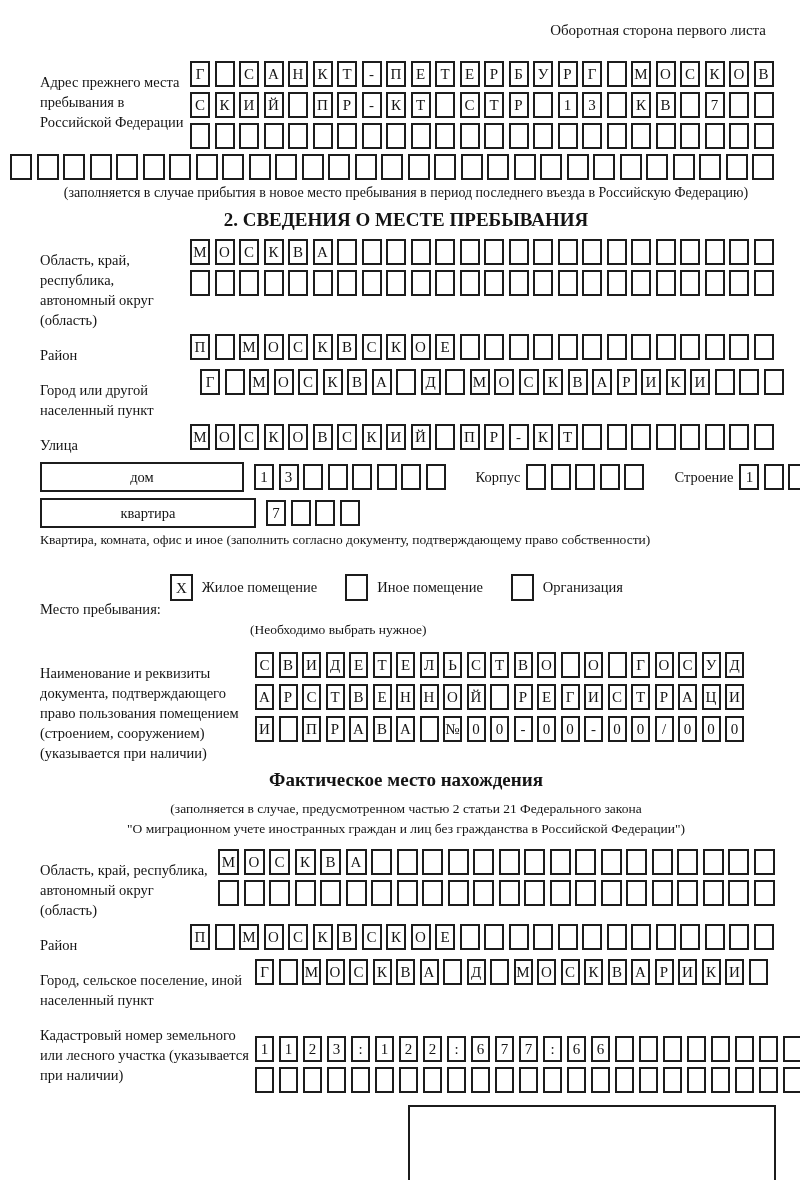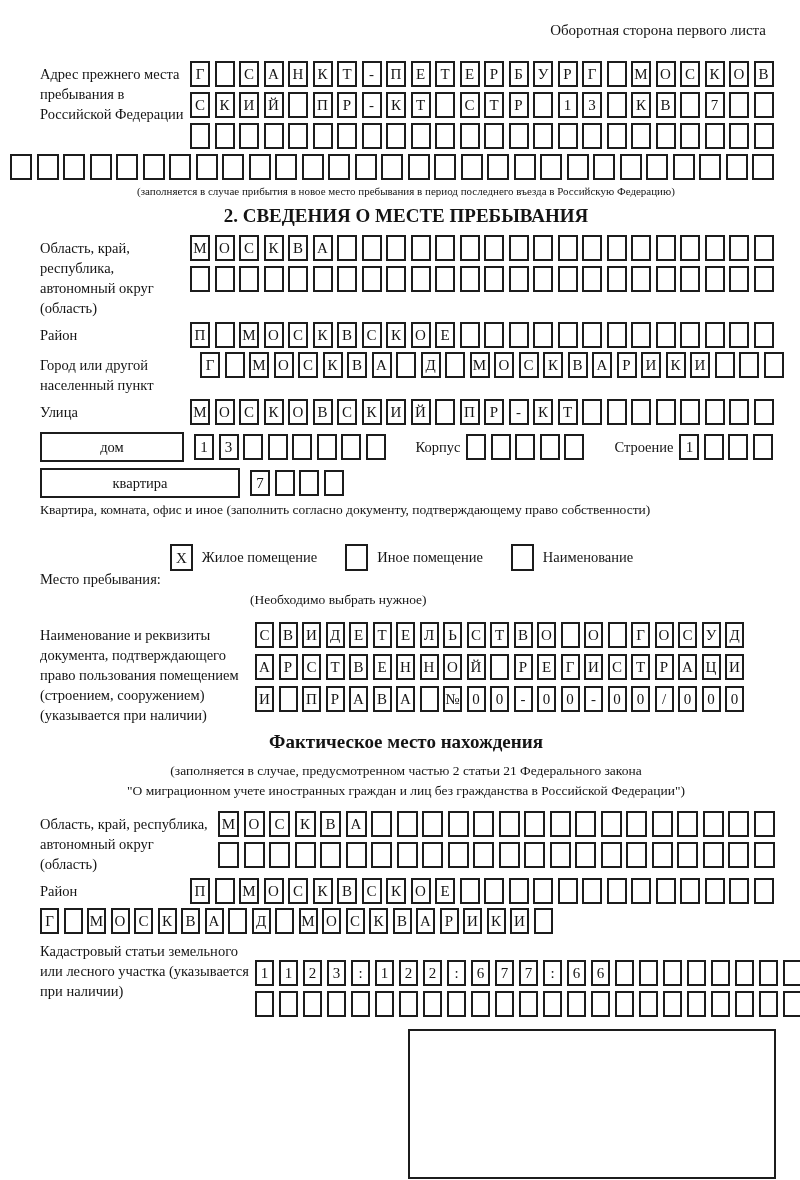--- a/index.html
+++ b/index.html
@@ -3,45 +3,45 @@
 <meta charset="utf-8">
 <style>
   html,body{margin:0;padding:0;}
   body{
     width:800px;height:1180px;overflow:hidden;background:#ffffff;color:#141414;
     font-family:"Liberation Serif","DejaVu Serif",serif;font-size:14px;
   }
   .page{padding:10px 28px 0 40px;box-sizing:border-box;width:800px;}
   .header-note{text-align:right;font-size:15px;margin:12px 6px 22px 0;}
   .block{display:flex;align-items:flex-start;margin-bottom:4px;}
-  .lbl{flex:none;width:150px;font-size:14.5px;line-height:1.38;padding-top:3px;padding-right:6px;box-sizing:border-box;}
+  .lbl{flex:none;width:150px;font-size:14.5px;line-height:1.38;padding-top:3px;padding-right:6px;box-sizing:border-box;margin-top:8px;}
   .lbl.w160{width:160px;}
   .lbl.w178{width:178px;}
   .lbl.w215{width:215px;}
   .rows{display:flex;flex-direction:column;gap:5px;}
   .cells{display:flex;gap:4.5px;}
   .cell{
     flex:none;width:20px;height:26px;border:2px solid #1c1c1c;box-sizing:border-box;
     text-align:center;line-height:23px;font-size:15px;background:#fff;
   }
   .cells.full29{margin-left:-30px;margin-top:5px;}
   .cells.full29 .cell{width:22px;}
   .cells.doc21 .cell{width:19px;}
   .cells.kad23{gap:5px;}
   .cells.kad23 .cell{width:19px;}
   .cells.f22 .cell{width:21px;}
   .cells.fg22 .cell{width:19px;}
-  .note-center{text-align:center;font-size:11px;margin:5px 0 8px;}
+  .note-center{text-align:center;font-size:14px;margin:5px 0 8px;}
   .note-left{font-size:13.5px;margin:4px 0 7px;}
   .section-title{text-align:center;font-weight:bold;font-size:19px;margin:6px 0 8px;}
   .house-row{display:flex;align-items:center;margin:7px 0 2px;}
   .value-box{flex:none;border:2px solid #1c1c1c;height:30px;box-sizing:border-box;
     display:flex;align-items:center;justify-content:center;font-size:14.5px;background:#fff;}
-  .value-box.dom{width:144px;margin-right:10px;}
-  .value-box.kvartira{width:200px;margin-right:10px;}
+  .value-box.dom{width:204px;margin-right:10px;}
+  .value-box.kvartira{width:216px;margin-right:10px;}
   .inline-lbl{font-size:14.5px;margin:0 6px 0 30px;white-space:nowrap;}
   .apt-row{display:flex;align-items:center;margin:6px 0 2px;}
   .stay-row{display:flex;align-items:center;margin:9px 0 2px;}
   .stay-lead{font-size:14.5px;margin-right:9px;white-space:nowrap;margin-top:44px;}
   .checkbox{flex:none;width:23px;height:27px;border:2px solid #1c1c1c;box-sizing:border-box;
     text-align:center;line-height:24px;font-size:15px;background:#fff;}
   .opt-lbl{font-size:14.5px;margin:0 28px 0 9px;white-space:nowrap;text-align:right;}
   .opt-lbl.last{margin-right:0;}
   .stay-note{font-size:13.5px;margin:4px 0 14px 210px;}
   .facto-note{text-align:center;font-size:13.5px;line-height:1.5;margin:2px 0 9px;}
@@ -363,21 +363,21 @@
   </div>
   <div class="note-left">Квартира, комната, офис и иное (заполнить согласно документу, подтверждающему право собственности)</div>
 
   <div class="stay-row">
     <span class="stay-lead">Место пребывания:</span>
     <div class="checkbox">X</div>
     <span class="opt-lbl">Жилое помещение</span>
     <div class="checkbox"></div>
     <span class="opt-lbl">Иное помещение</span>
     <div class="checkbox"></div>
-    <span class="opt-lbl last">Наименование</span>
+    <span class="opt-lbl last">Организация</span>
   </div>
   <div class="stay-note">(Необходимо выбрать нужное)</div>
 
   <div class="block">
     <div class="lbl w215">Наименование и реквизиты документа, подтверждающего право пользования помещением (строением, сооружением) (указывается при наличии)</div>
     <div class="rows doc-rows">
       <div class="cells doc21">
           <span class="cell">С</span>
           <span class="cell">В</span>
           <span class="cell">И</span>
@@ -533,20 +533,21 @@
         <span class="cell"></span>
         <span class="cell"></span>
         <span class="cell"></span>
         <span class="cell"></span>
         <span class="cell"></span>
         <span class="cell"></span>
       </div>
   </div>
 
   <div class="block">
+    <div class="lbl w215">Город, сельское поселение, иной населенный пункт</div>
     <div class="cells fg22">
         <span class="cell">Г</span>
         <span class="cell"></span>
         <span class="cell">М</span>
         <span class="cell">О</span>
         <span class="cell">С</span>
         <span class="cell">К</span>
         <span class="cell">В</span>
         <span class="cell">А</span>
         <span class="cell"></span>
@@ -560,21 +561,21 @@
         <span class="cell">А</span>
         <span class="cell">Р</span>
         <span class="cell">И</span>
         <span class="cell">К</span>
         <span class="cell">И</span>
         <span class="cell"></span>
       </div>
   </div>
 
   <div class="block">
-    <div class="lbl w215">Кадастровый статьи земельного или лесного участка (указывается при наличии)</div>
+    <div class="lbl w215">Кадастровый номер земельного или лесного участка (указывается при наличии)</div>
     <div class="rows kad-rows">
       <div class="cells kad23">
           <span class="cell">1</span>
           <span class="cell">1</span>
           <span class="cell">2</span>
           <span class="cell">3</span>
           <span class="cell">:</span>
           <span class="cell">1</span>
           <span class="cell">2</span>
           <span class="cell">2</span>

